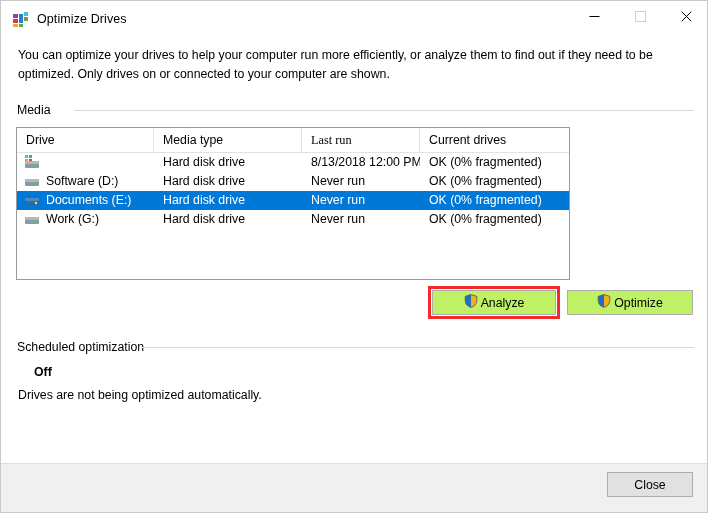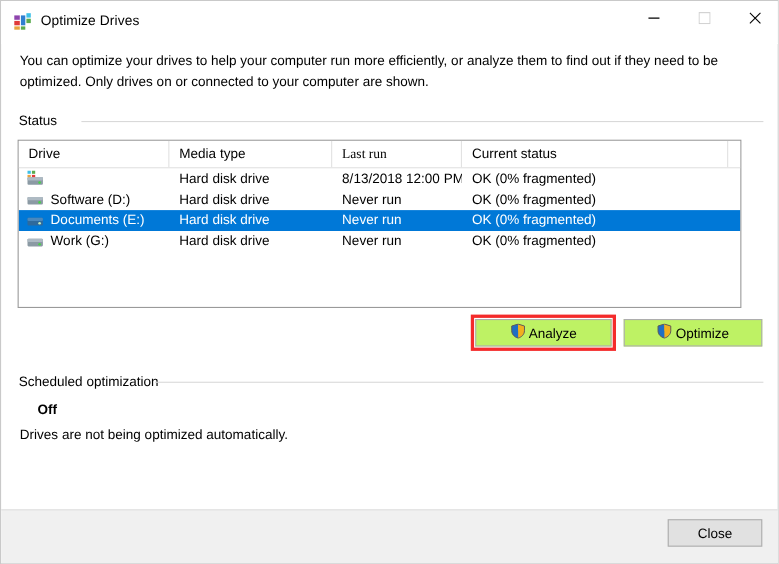--- a/index.html
+++ b/index.html
@@ -86,21 +86,21 @@
     left: 73px; top: 109px;
     width: 620px;
     height: 1px;
     background: #d9d9d9;
   }
 
   
   #listview {
     position: absolute;
     left: 15px; top: 126px;
-    width: 658px;
+    width: 554px;
     height: 153px;
     box-sizing: border-box;
     border: 1px solid #9a9a9a;
     background: #ffffff;
     overflow: hidden;
   }
   #list-header {
     position: relative;
     height: 24px;
     background: #ffffff;
@@ -256,29 +256,29 @@
     <button class="caption-btn" id="btn-close">
       <svg width="11" height="11" viewBox="0 0 11 11">
         <line x1="0.7" y1="0.7" x2="10.3" y2="10.3" stroke="#000000" stroke-width="1"></line>
         <line x1="10.3" y1="0.7" x2="0.7" y2="10.3" stroke="#000000" stroke-width="1"></line>
       </svg>
     </button>
   </div>
 
   <div id="desc">You can optimize your drives to help your computer run more efficiently, or analyze them to find out if they need to be optimized. Only drives on or connected to your computer are shown.</div>
 
-  <div id="status-label">Status</div>
+  <div id="status-label">Media</div>
   <div id="status-rule"></div>
 
   <div id="listview">
     <div id="list-header">
       <div class="hcell" style="left:0px;   width:137px;">Drive</div>
       <div class="hcell" style="left:137px; width:148px;">Media type</div>
       <div class="hcell" style="left:285px; width:118px;font-family:Liberation Serif, serif;">Last run</div>
-      <div class="hcell" style="left:403px; width:242px;">Current status</div>
+      <div class="hcell" style="left:403px; width:242px;">Current drives</div>
       <div class="hcell" style="left:645px; width:33px; border-right:none;"></div>
     </div>
 
     <div id="list-rows">
 
       <div class="row">
         <span class="drive-icon">
           <svg width="16" height="15" viewBox="0 0 16 15">
             <rect x="1" y="6" width="14" height="7" rx="1" fill="#8b9aa4"></rect>
             <rect x="1" y="6" width="14" height="3" rx="1" fill="#aebac3"></rect>

